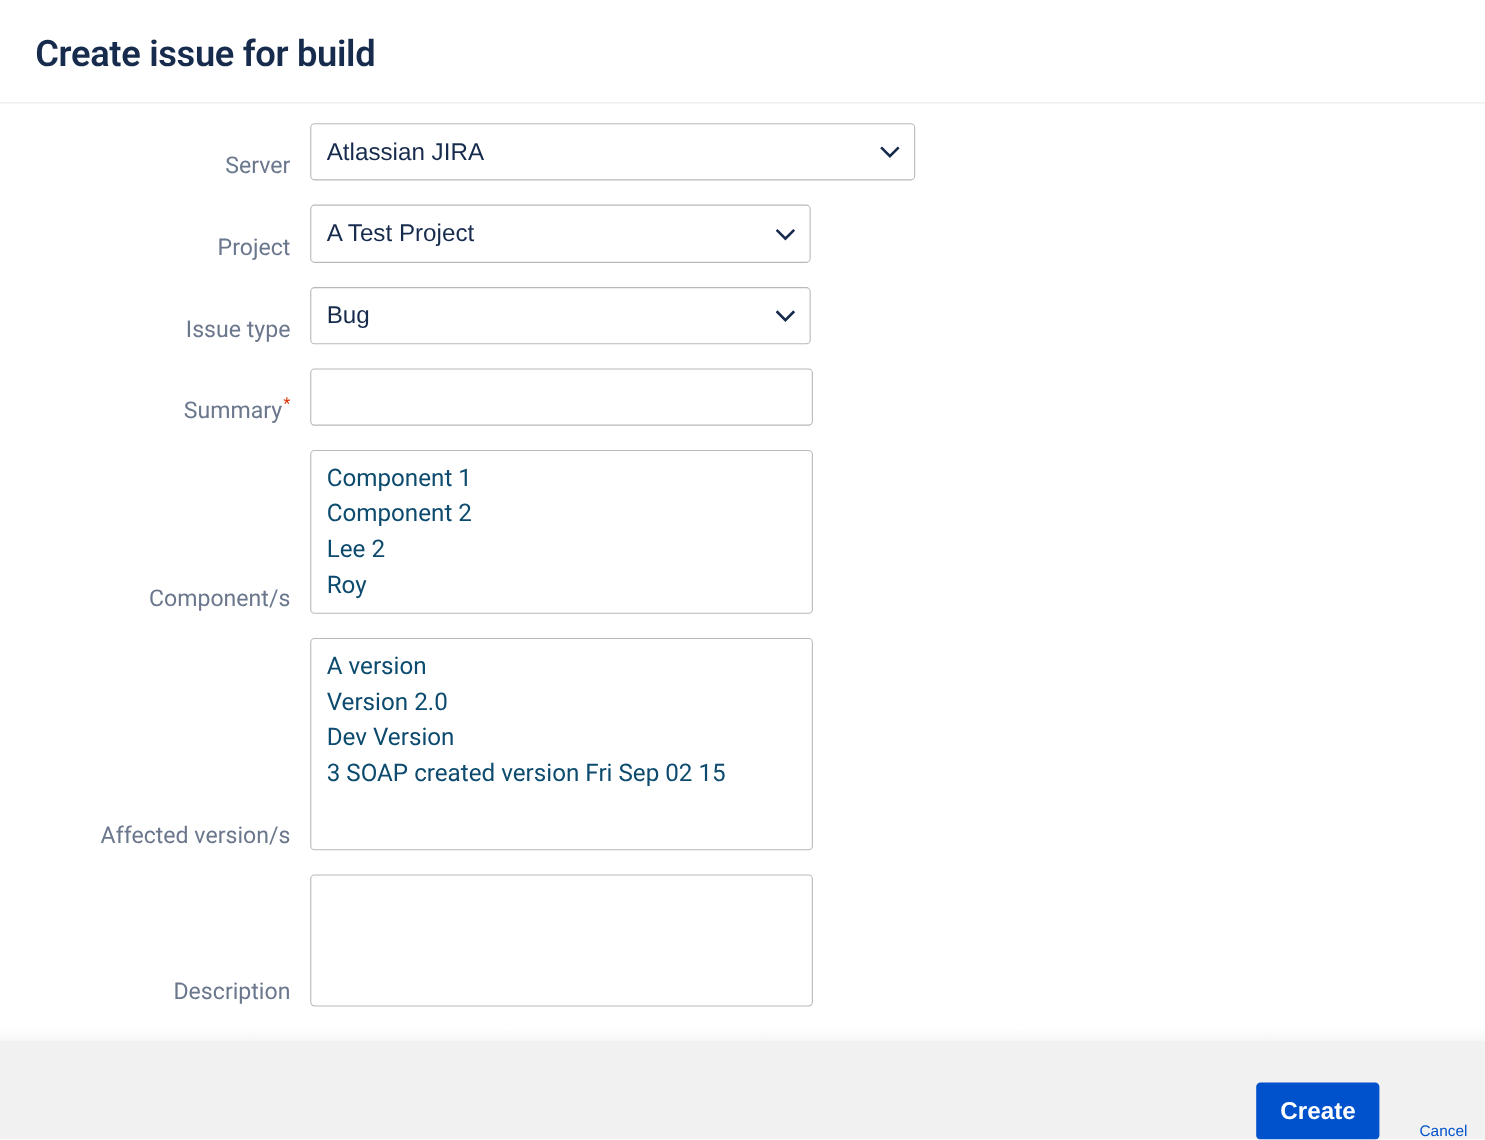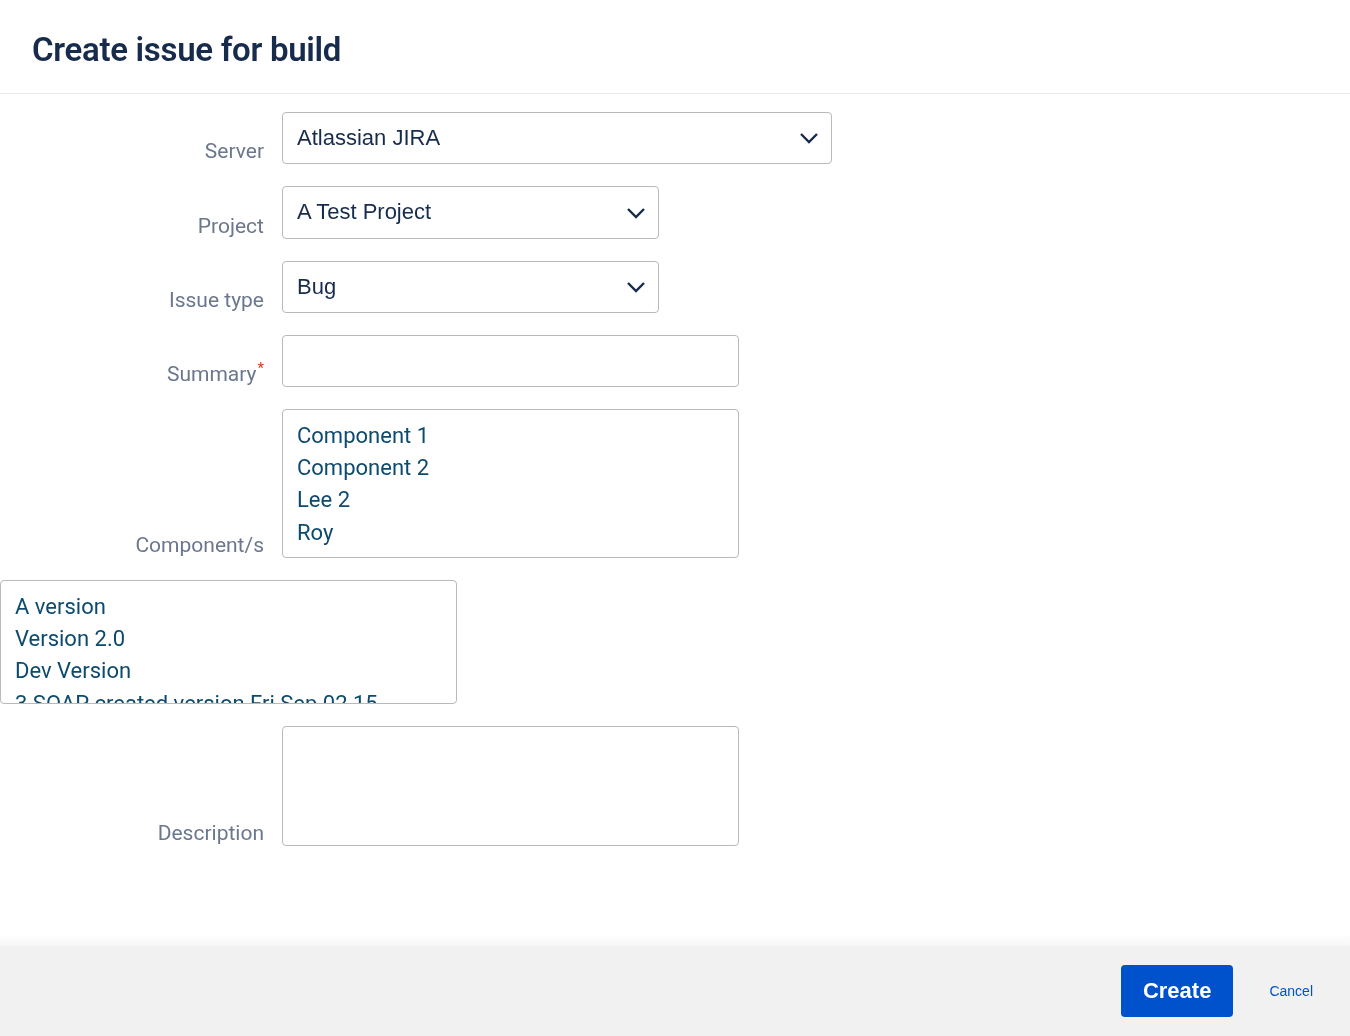--- a/index.html
+++ b/index.html
@@ -73,21 +73,21 @@
     }
     .select-wrap .caret {
       position: absolute;
       right: 14px;
       top: 50%;
       transform: translateY(-50%);
       pointer-events: none;
     }
     .caret svg { display: block; }
     .w-server { width: 550px; }
-    .w-project, .w-issuetype { width: 377px; }
+    .w-project, .w-issuetype { width: 455px; }
     .text-input {
       background: #ffffff;
       border: 1px solid #b9b9b9;
       border-radius: 4px;
       padding: 12px 14px;
       font-size: 22px;
       color: #172B4D;
       line-height: 1.2;
     }
     .w-summary { width: 457px; height: 52px; }
@@ -96,43 +96,43 @@
       border: 1px solid #b9b9b9;
       border-radius: 4px;
       padding: 10px 14px 6px 14px;
       font-size: 22px;
       color: #0c4a6e;
       line-height: 1.46;
       overflow: hidden;
       cursor: pointer;
     }
     .w-components { width: 457px; height: 149px; }
-    .w-versions { width: 457px; height: 124px; }
+    .w-versions { width: 457px; height: 193px; }
     .listbox .opt { white-space: nowrap; overflow: hidden; text-overflow: clip; }
     .textarea {
       background: #ffffff;
       border: 1px solid #b9b9b9;
       border-radius: 4px;
       padding: 12px 14px;
       font-size: 22px;
       color: #172B4D;
       resize: none;
     }
     .w-desc { width: 457px; height: 120px; }
     .footer-bar {
       position: absolute;
       left: 0;
       right: 0;
       bottom: 0;
       height: 90px;
       background: #f1f1f1;
       display: flex;
       justify-content: flex-end;
-      align-items: center;
-      padding-right: 37px;
+      align-items: flex-end;
+      padding-right: 16px;
       gap: 36px;
     }
     .btn-primary {
       background: #0052CC;
       color: #ffffff;
       border: none;
       border-radius: 4px;
       padding: 13px 22px;
       font-size: 22px;
       font-weight: 600;
@@ -228,20 +228,21 @@
       <div class="listbox w-components">
         <div class="opt">Component 1</div>
         <div class="opt">Component 2</div>
         <div class="opt">Lee 2</div>
         <div class="opt">Roy</div>
       </div>
     </div>
   </div>
 
   <div class="form-row">
+    <div class="form-label">Affected version/s</div>
     <div class="field-holder">
       <div class="listbox w-versions">
         <div class="opt">A version</div>
         <div class="opt">Version 2.0</div>
         <div class="opt">Dev Version</div>
         <div class="opt">3 SOAP created version Fri Sep 02 15</div>
       </div>
     </div>
   </div>
 

